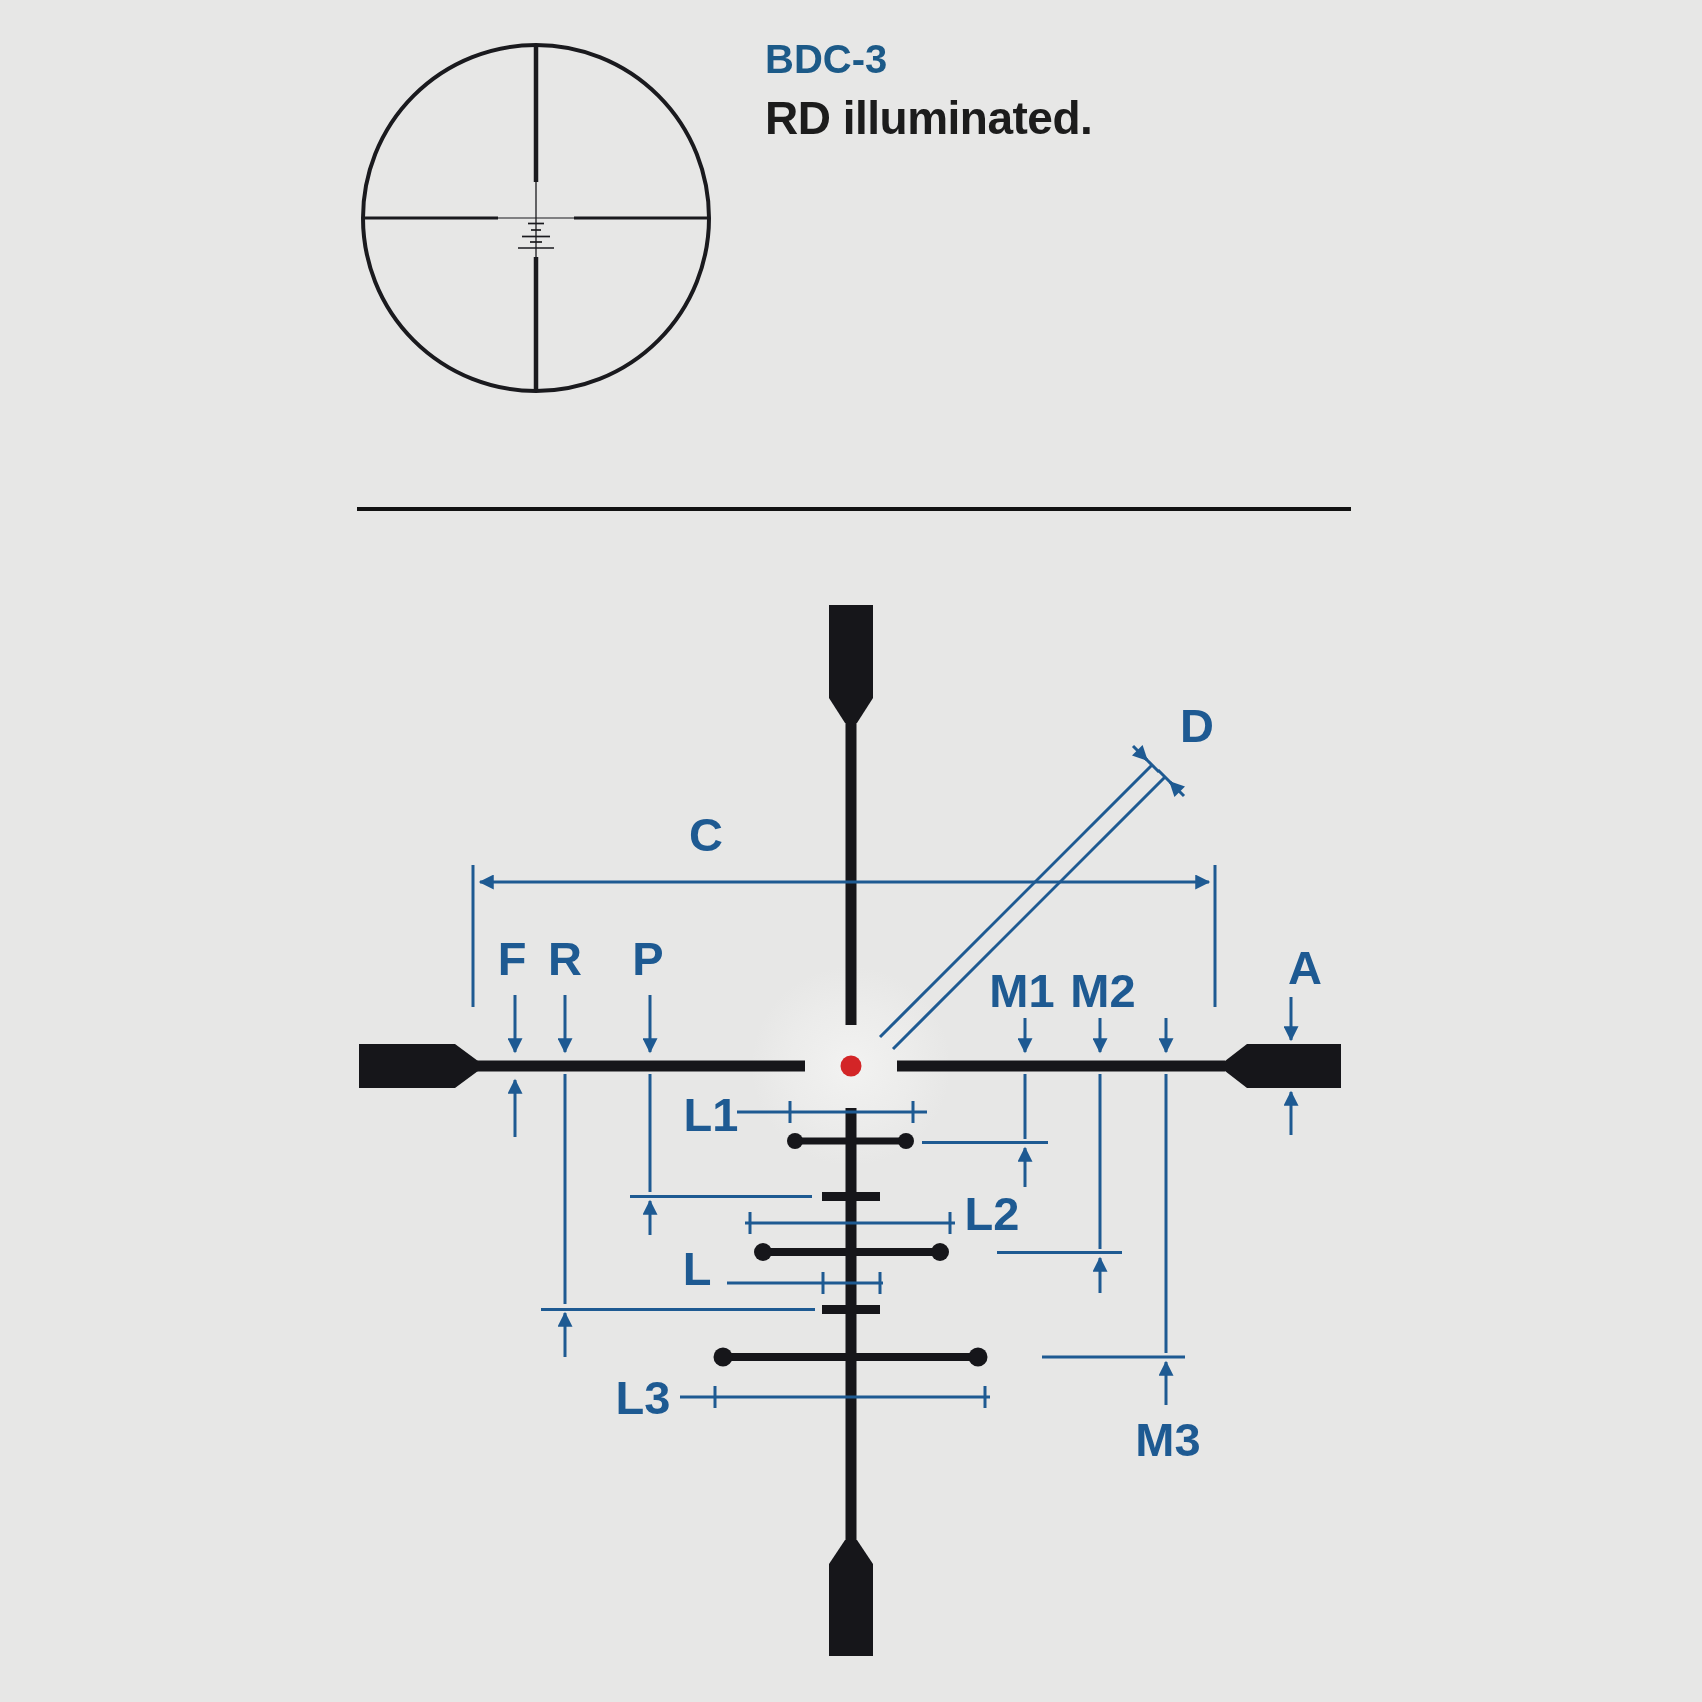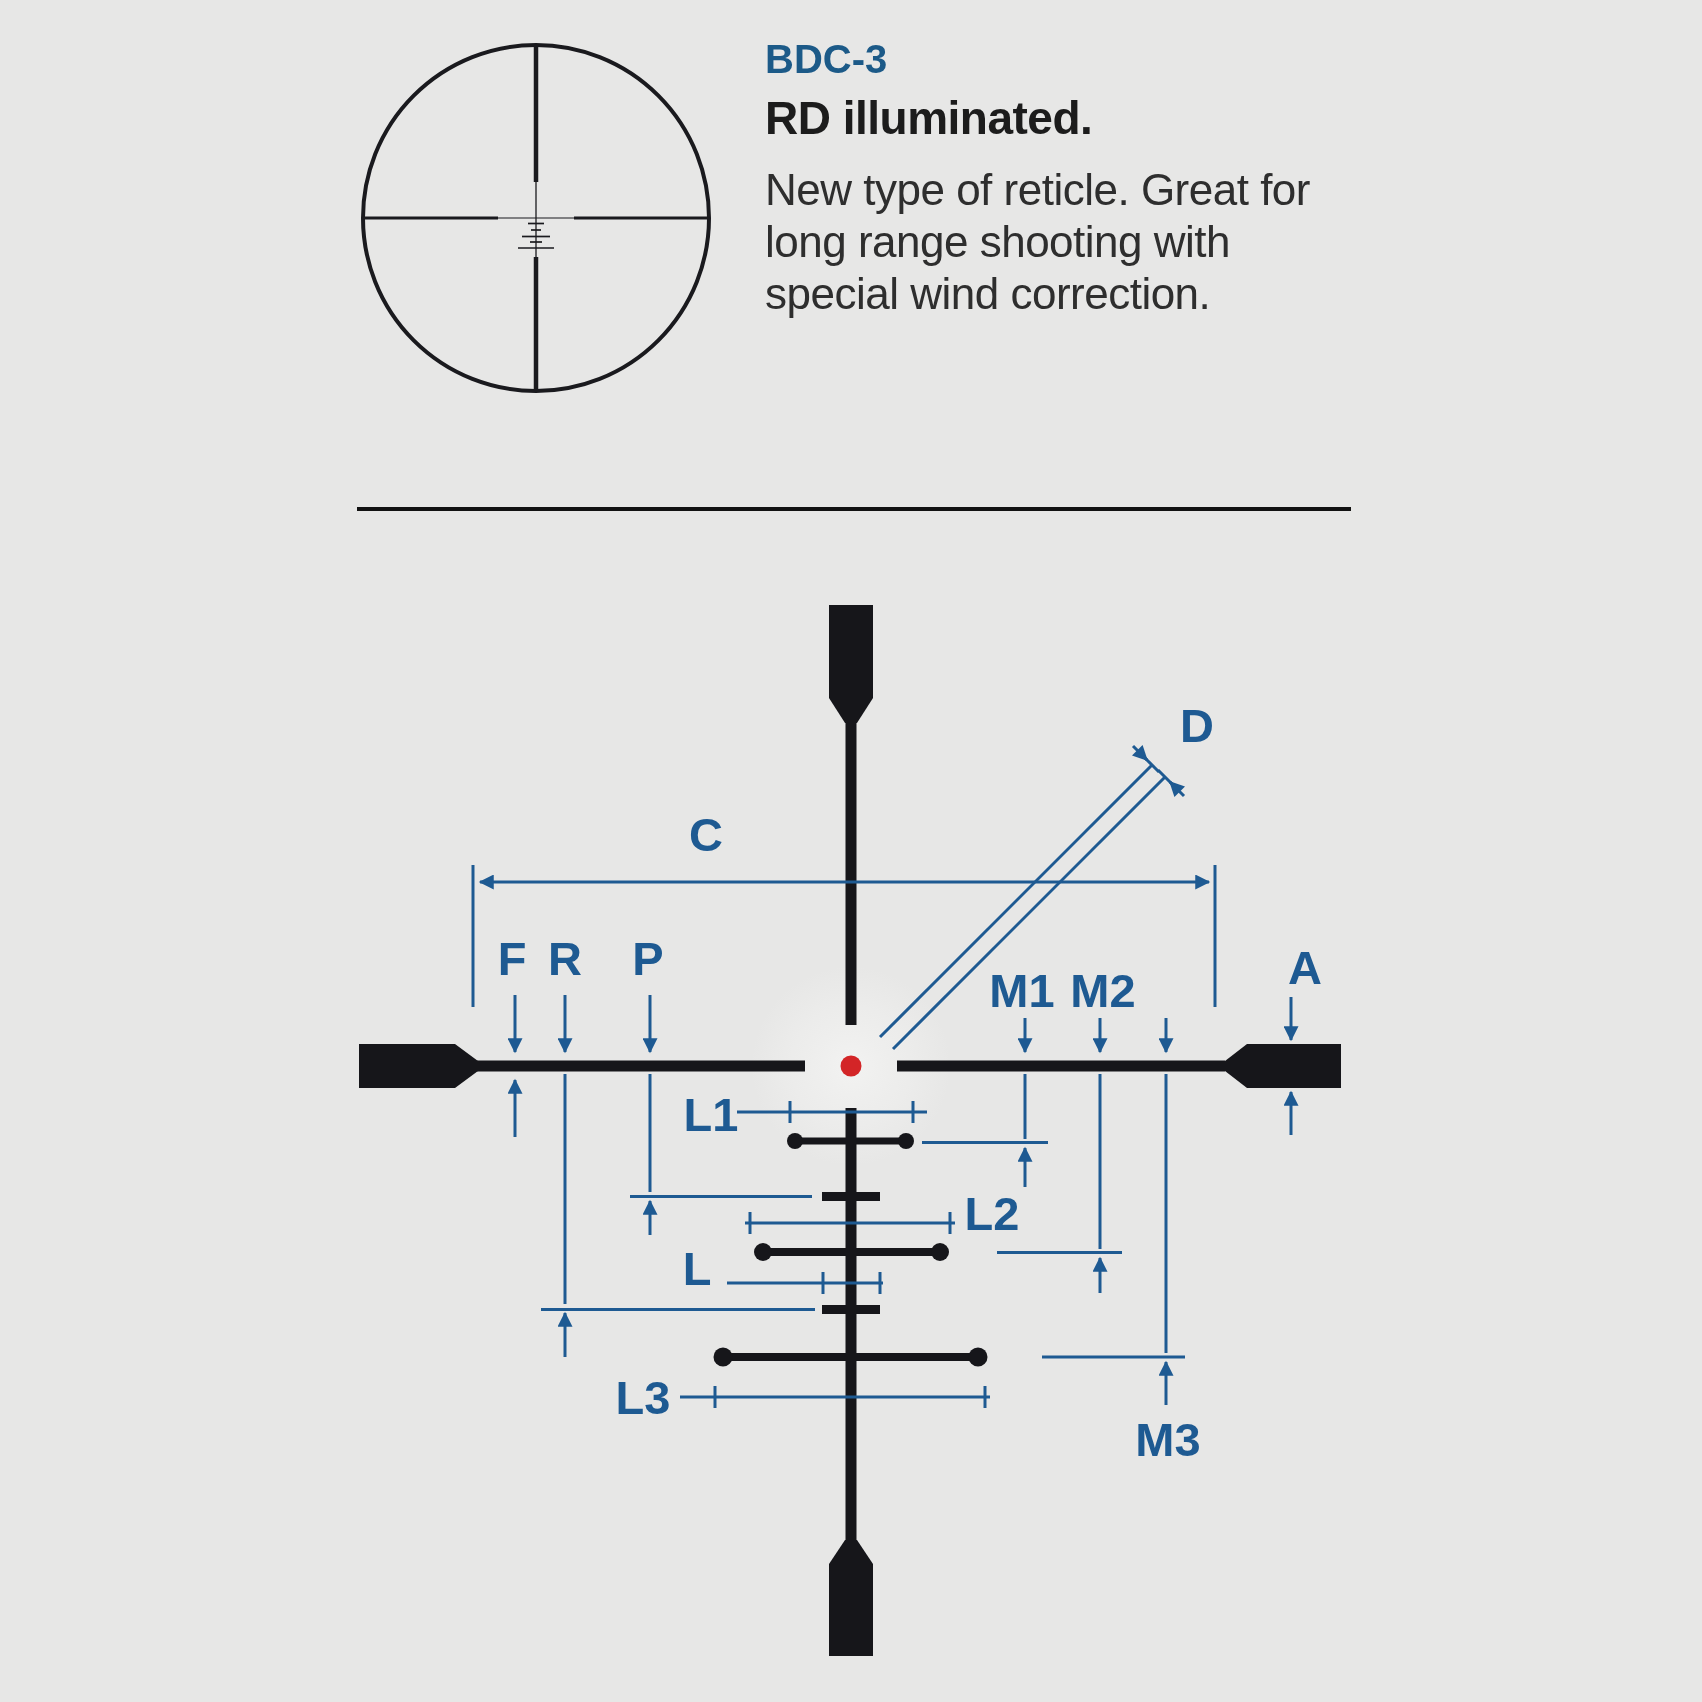--- a/index.html
+++ b/index.html
@@ -14,43 +14,38 @@
   .header{
     position:absolute;left:765px;top:38px;width:560px;
     color:#232323;
   }
   .header .title{
     font-size:40px;font-weight:700;color:#1c5a88;
     letter-spacing:0px;margin:0 0 14px 0;line-height:1.05;
   }
   .header .subtitle{
     font-size:46px;font-weight:600;color:#1c1c1c;
-    margin:0 0 22px 0;line-height:1.05;letter-spacing:-0.5px;
+    margin:0 0 8px 0;line-height:1.05;letter-spacing:-0.5px;
   }
   .header .desc{
     font-size:44px;font-weight:300;color:#2e2e2e;
     line-height:52px;letter-spacing:-0.5px;
   }
   svg text{
     font-family:"Liberation Sans", sans-serif;
     font-weight:700;
     fill:#1e5a92;
   }
 </style>
 </head>
 <body>
 
 <div class="header">
   <div class="title">BDC-3</div>
   <div class="subtitle">RD illuminated.</div>
-  <div class="desc">
-    <div>New type of reticle. Great for</div>
-    <div>long range shooting with</div>
-    <div>special wind correction.</div>
-  </div>
 </div>
 
 <svg id="stage" viewBox="0 0 1702 1702">
   <defs>
     <marker id="arr" viewBox="0 0 12 12" refX="11" refY="6" markerWidth="16" markerHeight="15" orient="auto-start-reverse" markerUnits="userSpaceOnUse">
       <path d="M0,0 L12,6 L0,12 Z" fill="#1e5a92"></path>
     </marker>
     <radialGradient id="glow">
       <stop offset="0%" stop-color="#f3f3f2" stop-opacity="0.95"></stop>
       <stop offset="60%" stop-color="#f0f0ef" stop-opacity="0.55"></stop>

